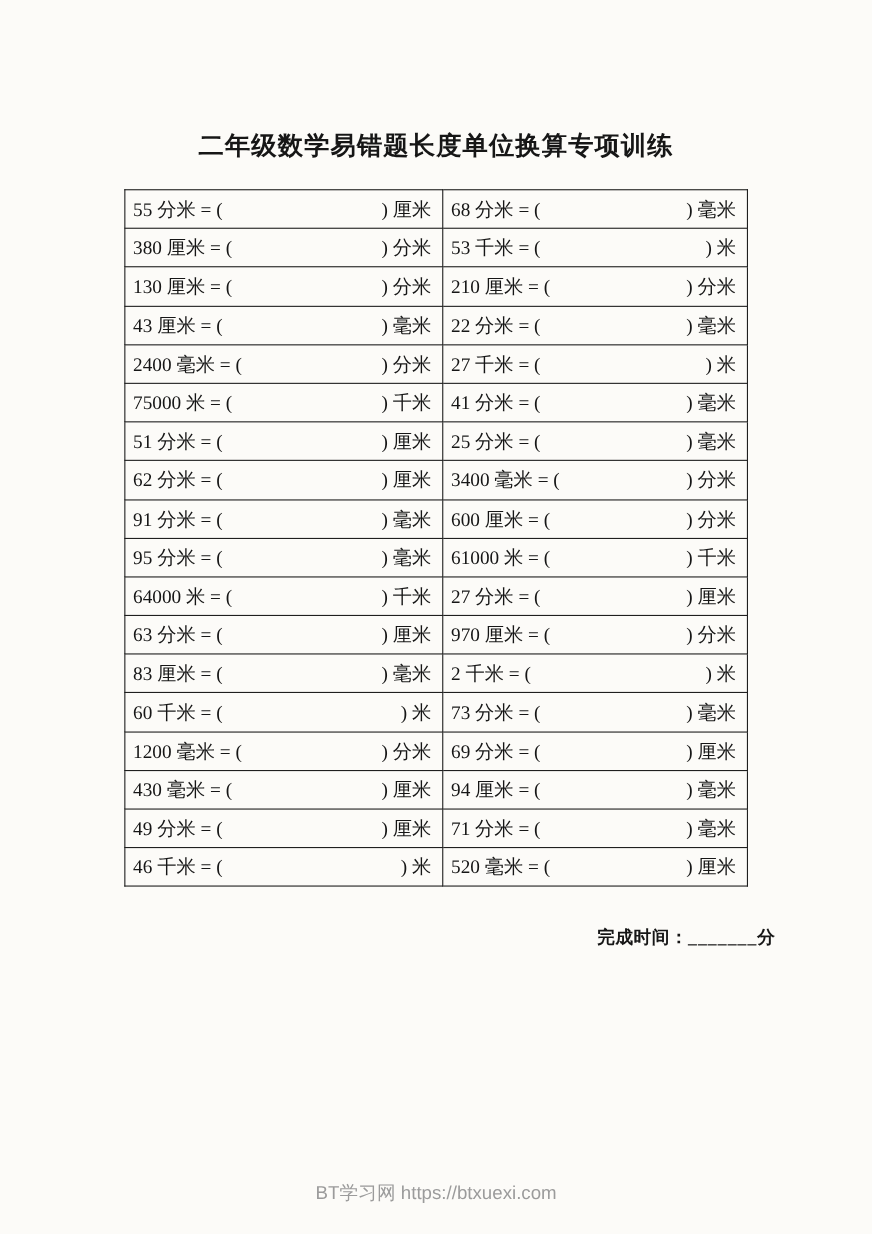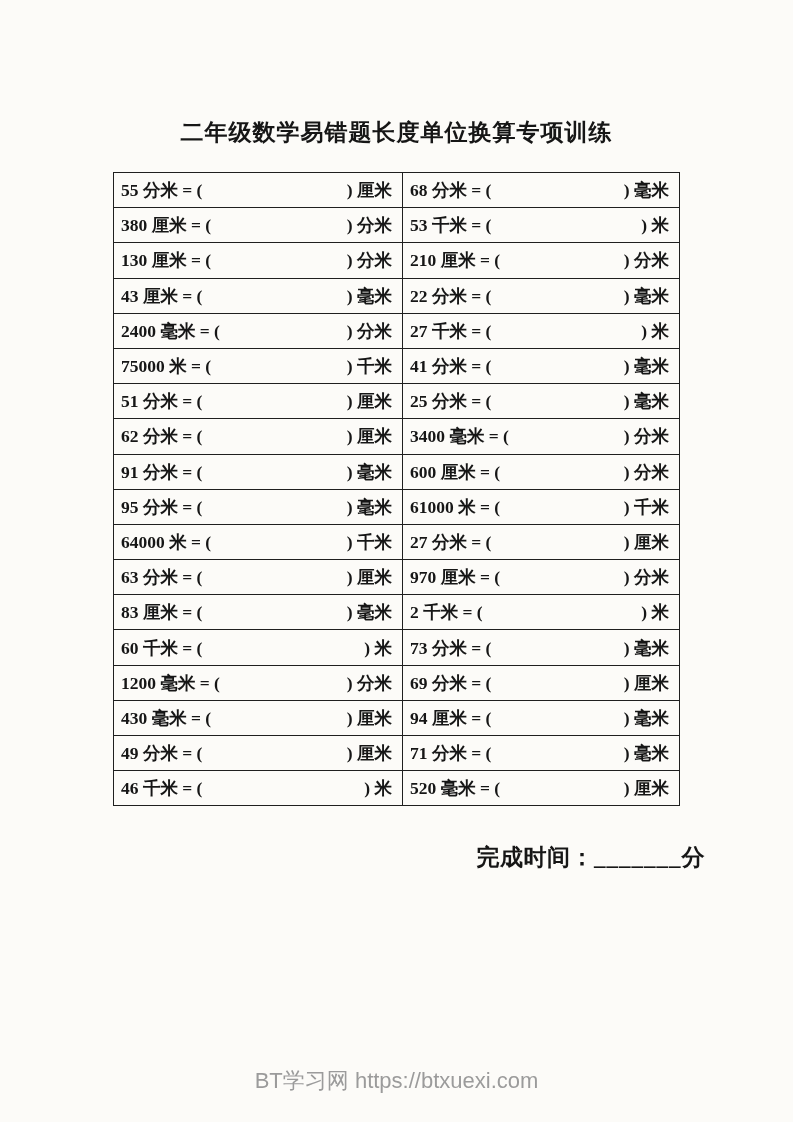--- a/index.html
+++ b/index.html
@@ -30,52 +30,52 @@
     table-layout: fixed;
     margin: 18px 0 0 113px;
     width: 566px;
   }
   table.problems col.left-col  { width: 289px; }
   table.problems col.right-col { width: 277px; }
   table.problems td {
     border: 1.6px solid #1f1f1f;
     height: 34.2px;
     padding: 0;
-    font-weight: bold;
+    font-weight: normal;
     font-size: 17.5px;
     vertical-align: middle;
   }
   .cell {
     display: flex;
     justify-content: space-between;
     align-items: center;
     height: 100%;
     padding: 0 10px 0 7px;
     white-space: nowrap;
   }
   .completion-line {
     margin-top: 36px;
     padding-right: 88px;
     text-align: right;
     font-weight: bold;
-    font-size: 23px;
+    font-size: 16px;
     letter-spacing: 0.5px;
     white-space: nowrap;
   }
   .completion-line .blank {
     letter-spacing: 1px;
   }
   .footer-watermark {
     position: absolute;
     left: 0;
     right: 0;
     bottom: 26px;
     text-align: center;
     font-family: "Liberation Sans", "DejaVu Sans", sans-serif;
-    font-size: 22px;
+    font-size: 17px;
     color: #9b9b9b;
     font-weight: normal;
   }
 </style>
 </head>
 <body>
 
 <h1 class="page-title">二年级数学易错题长度单位换算专项训练</h1>
 
 <table class="problems">

